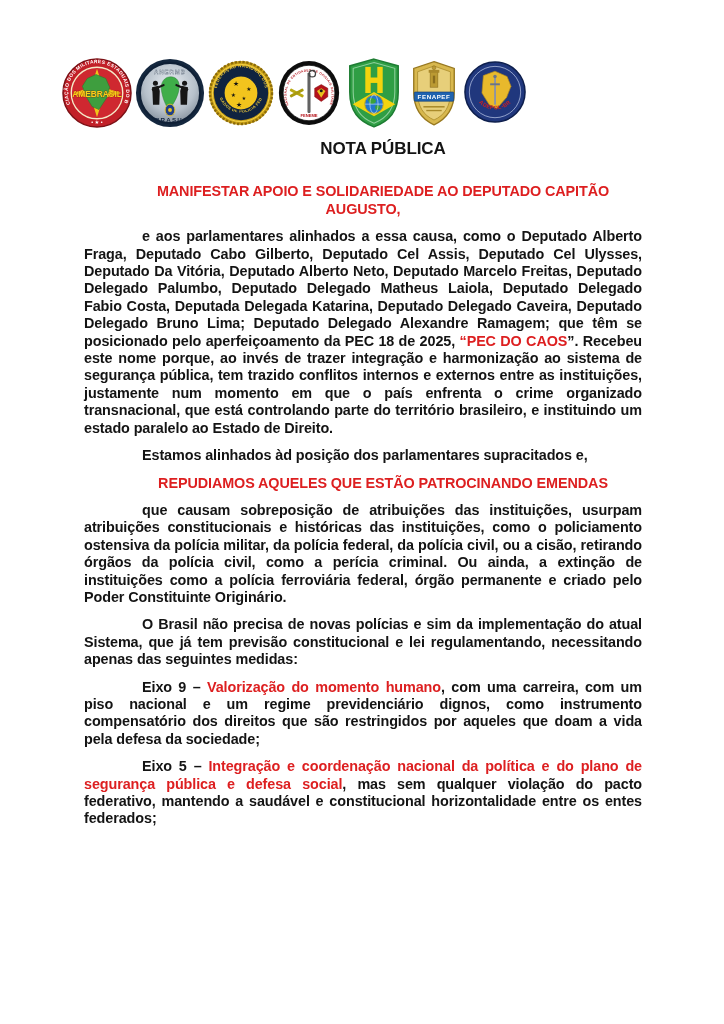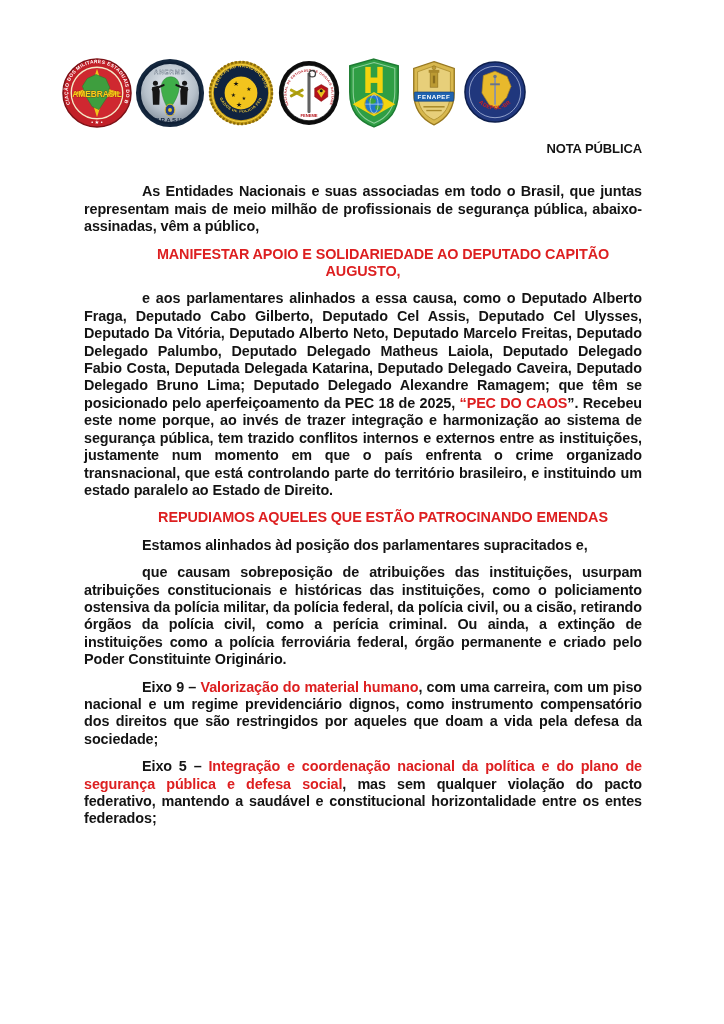--- a/index.html
+++ b/index.html
@@ -15,21 +15,21 @@
   .logos{
     position:absolute;left:62px;top:56px;
     display:flex;align-items:center;gap:3px;height:74px;
   }
   .logos svg{display:block;flex:0 0 auto;}
   .content{
     position:absolute;left:84px;top:140px;width:558px;
     font-size:14.4px;line-height:17.4px;letter-spacing:-0.1px;
   }
   .block{margin:0 0 10px 0;}
-  .block.title{text-align:right;text-indent:40px;margin-bottom:26px;font-size:13px;}
+  .block.title{text-align:center;text-indent:40px;margin-bottom:26px;font-size:17px;}
   .block.center-heading{text-align:center;text-indent:40px;}
   .block.para{text-align:justify;text-indent:58px;}
   .seg-red{color:var(--red,#dd1f20);}
   .ring-text{letter-spacing:.4px;}
 </style>
 </head>
 <body>
 
 <div class="page">
 
@@ -160,23 +160,23 @@
       <path id="adp-bot" d="M 11,38 A 23.5 23.5 0 0 0 53,38" fill="none"></path>
       <text class="ring-text" font-size="5.6" font-weight="bold" fill="#cf1f1f">
         <textPath href="#adp-bot" startOffset="50%" text-anchor="middle">ADEPOL-BR</textPath>
       </text>
     </svg>
 
   </div>
 
   <div class="content">
       <div class="block title"><span>NOTA PÚBLICA</span></div>
-      <div class="block para"><span>As Entidades Nacionais e suas associadas em todo o Brasil, que juntas representam mais de meio milhão de profissionais de segurança pública, abaixo-assinadas, vêm a público,</span></div>
       <div class="block center-heading"><span class="seg-red">MANIFESTAR APOIO E SOLIDARIEDADE AO DEPUTADO CAPITÃO AUGUSTO,</span></div>
       <div class="block para"><span>e aos parlamentares alinhados a essa causa, como o Deputado Alberto Fraga, Deputado Cabo Gilberto, Deputado Cel Assis, Deputado Cel Ulysses, Deputado Da Vitória, Deputado Alberto Neto, Deputado Marcelo Freitas, Deputado Delegado Palumbo, Deputado Delegado Matheus Laiola, Deputado Delegado Fabio Costa, Deputada Delegada Katarina, Deputado Delegado Caveira, Deputado Delegado Bruno Lima; Deputado Delegado Alexandre Ramagem; que têm se posicionado pelo aperfeiçoamento da PEC 18 de 2025, </span><span class="seg-red">“PEC DO CAOS</span><span>”. Recebeu este nome porque, ao invés de trazer integração e harmonização ao sistema de segurança pública, tem trazido conflitos internos e externos entre as instituições, justamente num momento em que o país enfrenta o crime organizado transnacional, que está controlando parte do território brasileiro, e instituindo um estado paralelo ao Estado de Direito.</span></div>
+      <div class="block para"><span>Estamos alinhados àd posição dos parlamentares supracitados e,</span></div>
       <div class="block center-heading"><span class="seg-red">REPUDIAMOS AQUELES QUE ESTÃO PATROCINANDO EMENDAS</span></div>
-      <div class="block para"><span>Estamos alinhados àd posição dos parlamentares supracitados e,</span></div>
       <div class="block para"><span>que causam sobreposição de atribuições das instituições, usurpam atribuições constitucionais e históricas das instituições, como o policiamento ostensiva da polícia militar, da polícia federal, da polícia civil, ou a cisão, retirando órgãos da polícia civil, como a perícia criminal. Ou ainda, a extinção de instituições como a polícia ferroviária federal, órgão permanente e criado pelo Poder Constituinte Originário.</span></div>
-      <div class="block para"><span>Eixo 9 – </span><span class="seg-red">Valorização do material humano</span><span>, com uma carreira, com um piso nacional e um regime previdenciário dignos, como instrumento compensatório dos direitos que são restringidos por aqueles que doam a vida pela defesa da sociedade;</span></div>
+      <div class="block para"><span>O Brasil não precisa de novas polícias e sim da implementação do atual Sistema, que já tem previsão constitucional e lei regulamentando, necessitando apenas das seguintes medidas:</span></div>
+      <div class="block para"><span>Eixo 9 – </span><span class="seg-red">Valorização do momento humano</span><span>, com uma carreira, com um piso nacional e um regime previdenciário dignos, como instrumento compensatório dos direitos que são restringidos por aqueles que doam a vida pela defesa da sociedade;</span></div>
       <div class="block para"><span>Eixo 5 – </span><span class="seg-red">Integração e coordenação nacional da política e do plano de segurança pública e defesa social</span><span>, mas sem qualquer violação do pacto federativo, mantendo a saudável e constitucional horizontalidade entre os entes federados;</span></div>
     </div>
 
 </div>
 
 </body></html>

